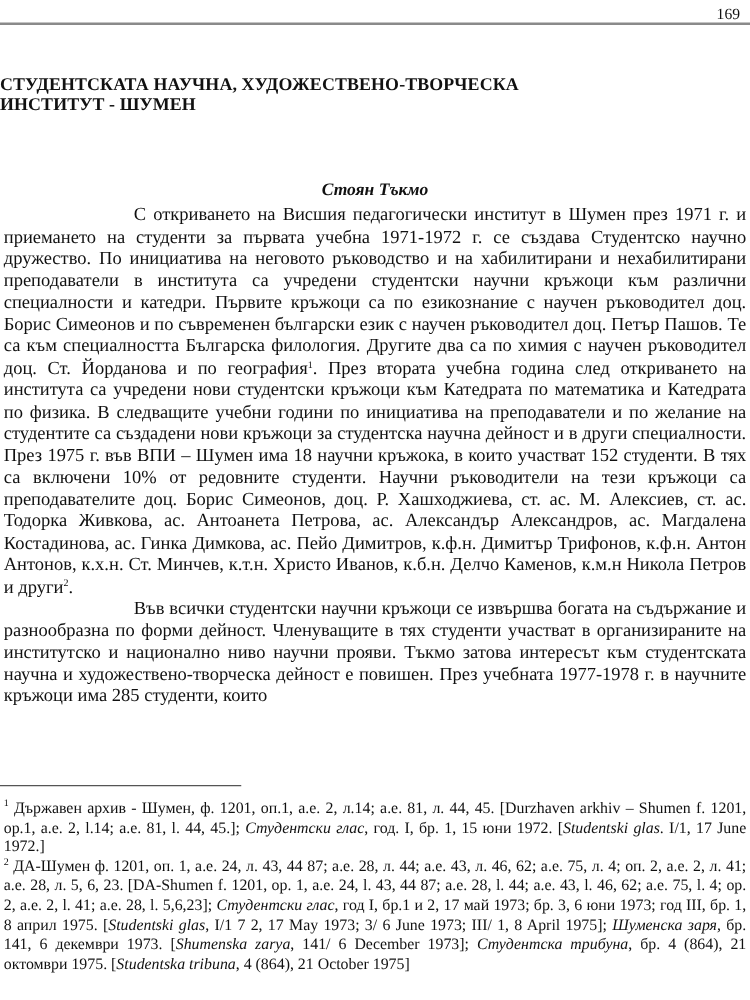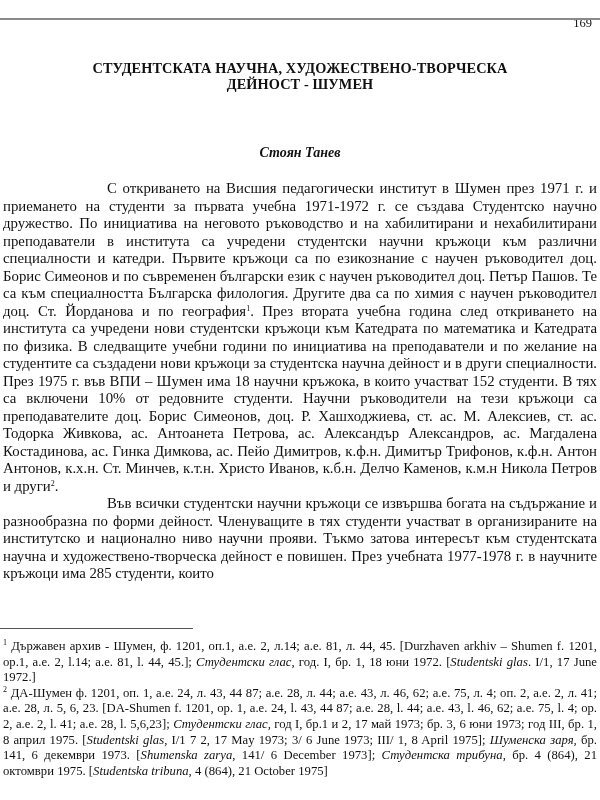--- a/index.html
+++ b/index.html
@@ -1,35 +1,35 @@
 <!DOCTYPE html>
 <html><head>
 <meta charset="utf-8">
 <style>
   html, body { margin: 0; padding: 0; background: #ffffff; }
   body {
     width: 600px; height: 800px; overflow: hidden; position: relative;
     font-family: "Liberation Serif", "DejaVu Serif", serif; color: #111;
   }
   .page-number {
-    position: absolute; top: 16px; right: 8px; font-size: 12.5px; line-height: 14px;
+    position: absolute; top: 4px; right: 8px; font-size: 12.5px; line-height: 14px;
   }
   .header-rule {
     position: absolute; top: 18px; left: 0; width: 600px; height: 2px; background: #8a8a8a;
   }
   .title-block {
-    position: absolute; top: 60px; left: 0; width: 600px; text-align: center;
+    position: absolute; top: 60px; left: 0; width: 600px; 
     font-weight: bold; font-size: 14.3px; line-height: 16.3px; letter-spacing: 0.1px;
   }
   .author {
     position: absolute; top: 145px; left: 0; width: 600px; text-align: center;
     font-weight: bold; font-style: italic; font-size: 14px;
   }
   .body-text {
-    position: absolute; top: 180px; left: 3px; width: 594px;
+    position: absolute; top: 164px; left: 3px; width: 594px;
     font-size: 14.8px; line-height: 17.5px; text-align: justify;
   }
   .body-text p { margin: 0; text-indent: 104px; }
   sup { font-size: 8px; line-height: 0; vertical-align: 5px; }
   .footnote-rule {
     position: absolute; top: 628px; left: 0; width: 193px; height: 1px; background: #555;
   }
   .footnotes {
     position: absolute; top: 639px; left: 3px; width: 594px;
     font-size: 12.7px; line-height: 15.6px; text-align: justify;
@@ -38,28 +38,28 @@
   .footnotes i { font-style: italic; margin-top: 22px; }
 </style>
 </head>
 <body>
 
 <div class="page-number">169</div>
 <div class="header-rule"></div>
 
 <div class="title-block">
   <div>СТУДЕНТСКАТА НАУЧНА, ХУДОЖЕСТВЕНО-ТВОРЧЕСКА</div>
-  <div>ДЕЙНОСТ - ШУМЕН</div>
+  <div>ИНСТИТУТ - ШУМЕН</div>
 </div>
 
-<div class="author">Стоян Танев</div>
+<div class="author">Стоян Тъкмо</div>
 
 <div class="body-text">
   <p><span>С откриването на Висшия педагогически институт в Шумен през 1971 г. и приемането на студенти за първата учебна 1971-1972 г. се създава Студентско научно дружество. По инициатива на неговото ръководство и на хабилитирани и нехабилитирани преподаватели в института са учредени студентски научни кръжоци към различни специалности и катедри. Първите кръжоци са по езикознание с научен ръководител доц. Борис Симеонов и по съвременен български език с научен ръководител доц. Петър Пашов. Те са към специалността Българска филология. Другите два са по химия с научен ръководител доц. Ст. Йорданова и по география</span><sup>1</sup><span>. През втората учебна година след откриването на института са учредени нови студентски кръжоци към Катедрата по математика и Катедрата по физика. В следващите учебни години по инициатива на преподаватели и по желание на студентите са създадени нови кръжоци за студентска научна дейност и в други специалности. През 1975 г. във ВПИ – Шумен има 18 научни кръжока, в които участват 152 студенти. В тях са включени 10% от редовните студенти. Научни ръководители на тези кръжоци са преподавателите доц. Борис Симеонов, доц. Р. Хашходжиева, ст. ас. М. Алексиев, ст. ас. Тодорка Живкова, ас. Антоанета Петрова, ас. Александър Александров, ас. Магдалена Костадинова, ас. Гинка Димкова, ас. Пейо Димитров, к.ф.н. Димитър Трифонов, к.ф.н. Антон Антонов, к.х.н. Ст. Минчев, к.т.н. Христо Иванов, к.б.н. Делчо Каменов, к.м.н Никола Петров и други</span><sup>2</sup><span>.</span></p>
   <p>Във всички студентски научни кръжоци се извършва богата на съдържание и разнообразна по форми дейност. Членуващите в тях студенти участват в организираните на институтско и национално ниво научни прояви. Тъкмо затова интересът към студентската научна и художествено-творческа дейност е повишен. През учебната 1977-1978 г. в научните кръжоци има 285 студенти, които</p>
 </div>
 
 <div class="footnote-rule"></div>
 
 <div class="footnotes">
-  <p><sup>1</sup><span> Държавен архив - Шумен, ф. 1201, оп.1, а.е. 2, л.14; а.е. 81, л. 44, 45. [Durzhaven arkhiv – Shumen f. 1201, op.1, a.e. 2, l.14; a.e. 81, l. 44, 45.]; </span><i>Студентски глас</i><span>, год. I, бр. 1, 18 юни 1972. [</span><i>Studentski glas</i><span>. I/1, 17 June 1972.]</span></p>
+  <p><sup>1</sup><span> Държавен архив - Шумен, ф. 1201, оп.1, а.е. 2, л.14; а.е. 81, л. 44, 45. [Durzhaven arkhiv – Shumen f. 1201, op.1, a.e. 2, l.14; a.e. 81, l. 44, 45.]; </span><i>Студентски глас</i><span>, год. I, бр. 1, 15 юни 1972. [</span><i>Studentski glas</i><span>. I/1, 17 June 1972.]</span></p>
   <p><sup>2</sup><span> ДА-Шумен ф. 1201, оп. 1, а.е. 24, л. 43, 44 87; а.е. 28, л. 44; а.е. 43, л. 46, 62; а.е. 75, л. 4; оп. 2, а.е. 2, л. 41; а.е. 28, л. 5, 6, 23. [DA-Shumen f. 1201, op. 1, a.e. 24, l. 43, 44 87; a.e. 28, l. 44; a.e. 43, l. 46, 62; a.e. 75, l. 4; op. 2, a.e. 2, l. 41; a.e. 28, l. 5,6,23]; </span><i>Студентски глас</i><span>, год I, бр.1 и 2, 17 май 1973; бр. 3, 6 юни 1973; год III, бр. 1, 8 април 1975. [</span><i>Studentski glas</i><span>, I/1 7 2, 17 May 1973; 3/ 6 June 1973; III/ 1, 8 April 1975]; </span><i>Шуменска заря,</i><span> бр. 141, 6 декември 1973. [</span><i>Shumenska zarya</i><span>, 141/ 6 December 1973]; </span><i>Студентска трибуна</i><span>, бр. 4 (864), 21 октомври 1975. [</span><i>Studentska tribuna</i><span>, 4 (864), 21 October 1975]</span></p>
 </div>
 
 </body></html>

